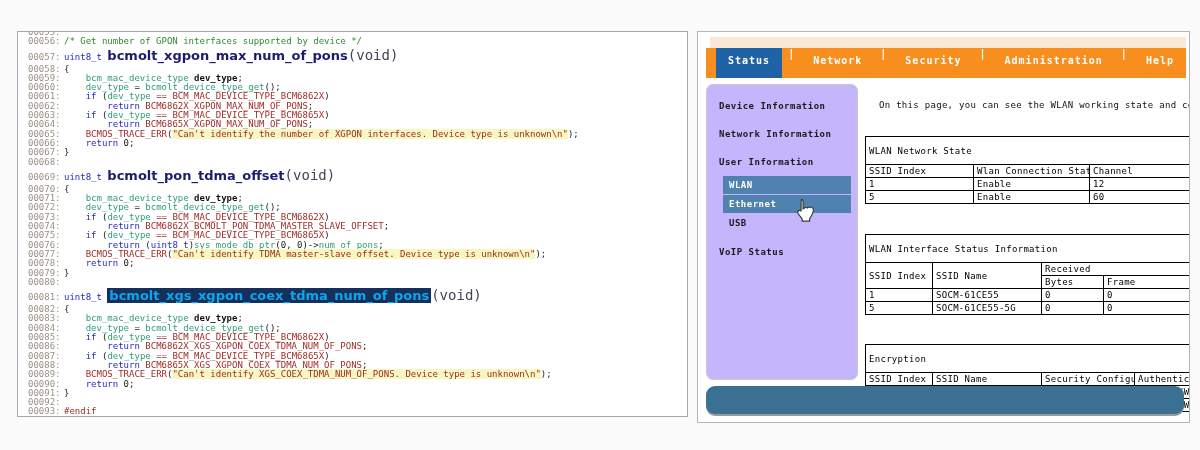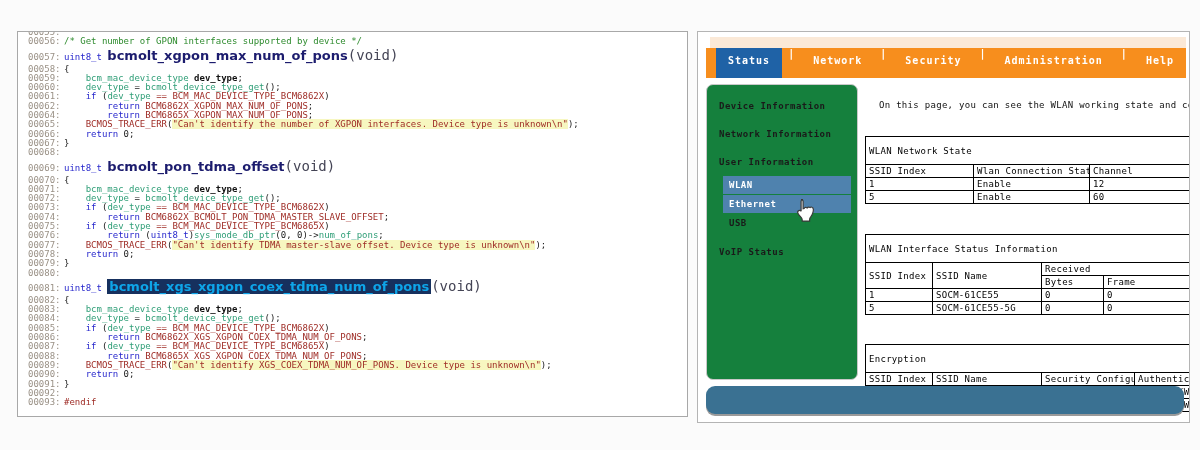--- a/index.html
+++ b/index.html
@@ -33,21 +33,21 @@
     background:#ffffff; border:1px solid #b4b4b4; overflow:hidden; }
   .banner-strip { position:absolute; left:12px; top:5px; width:476px; height:11px; background:#fbe9d7; }
   .nav-bar { position:absolute; left:8px; top:16px; width:480px; height:30px; background:#f78e1d;
     display:flex; font-family:"DejaVu Sans Mono", monospace;
     font-weight:bold; font-size:10px; color:#ffffff; letter-spacing:1px; }
   .nav-tab { padding:7px 12px; cursor:pointer; white-space:nowrap; }
   .nav-tab.active { background:#1f62a6; margin-left:10px; }
   .nav-sep { color:#ffffff; padding:0 6px; }
 
   .sidebar { position:absolute; left:8px; top:52px; width:152px; height:296px;
-    background:#15803d; border:1px solid #c9c9c9; border-radius:7px; padding-top:10px; }
+    background:#c4b5fd; border:1px solid #c9c9c9; border-radius:7px; padding-top:10px; }
   .side-item { font-size:9px; font-weight:bold; color:#1a1a1a; padding:6px 0 6px 12px;
     letter-spacing:0.5px; cursor:pointer; }
   .side-group { margin-bottom:6px; }
   .sub-list { padding:2px 0 2px 16px; }
   .sub-item { font-size:9px; font-weight:bold; color:#1a1a1a; padding:4px 6px;
     margin:1px 6px 1px 0; cursor:pointer; letter-spacing:0.5px; }
   .sub-item.hl { background:#4f82ae; color:#ffffff; }
 
   .main-content { position:absolute; left:165px; top:52px; width:328px; height:330px; overflow:hidden; }
   .desc { margin-top:16px; padding-left:16px; font-size:9px; color:#111; white-space:nowrap; letter-spacing:0.3px; }
@@ -69,20 +69,21 @@
   <div class="code-panel">
     <div class="code-lines" id="code-lines">
         <div class="code-line"><span class="ln">00055:</span></div>
         <div class="code-line"><span class="ln">00056:</span><span class="t-cmt">/* Get number of GPON interfaces supported by device */</span></div>
         <div class="code-line big"><span class="ln">00057:</span><span class="t-kw">uint8_t</span><span class="t-plain"> </span><span class="t-fn">bcmolt_xgpon_max_num_of_pons</span><span class="t-void">(void)</span></div>
         <div class="code-line"><span class="ln">00058:</span><span class="t-plain">{</span></div>
         <div class="code-line"><span class="ln">00059:</span><span class="t-plain">    </span><span class="t-typ">bcm_mac_device_type</span><span class="t-plain"> </span><span class="t-var">dev_type</span><span class="t-plain">;</span></div>
         <div class="code-line"><span class="ln">00060:</span><span class="t-plain">    </span><span class="t-typ">dev_type</span><span class="t-plain"> = </span><span class="t-typ">bcmolt_device_type_get</span><span class="t-plain">();</span></div>
         <div class="code-line"><span class="ln">00061:</span><span class="t-plain">    </span><span class="t-kw">if</span><span class="t-plain"> (</span><span class="t-typ">dev_type</span><span class="t-plain"> </span><span class="t-op">==</span><span class="t-plain"> </span><span class="t-const">BCM_MAC_DEVICE_TYPE_BCM6862X</span><span class="t-plain">)</span></div>
         <div class="code-line"><span class="ln">00062:</span><span class="t-plain">        </span><span class="t-kw">return</span><span class="t-plain"> </span><span class="t-const">BCM6862X_XGPON_MAX_NUM_OF_PONS</span><span class="t-plain">;</span></div>
+        <div class="code-line"><span class="ln">00063:</span><span class="t-plain">    </span><span class="t-kw">if</span><span class="t-plain"> (</span><span class="t-typ">dev_type</span><span class="t-plain"> </span><span class="t-op">==</span><span class="t-plain"> </span><span class="t-const">BCM_MAC_DEVICE_TYPE_BCM6865X</span><span class="t-plain">)</span></div>
         <div class="code-line"><span class="ln">00064:</span><span class="t-plain">        </span><span class="t-kw">return</span><span class="t-plain"> </span><span class="t-const">BCM6865X_XGPON_MAX_NUM_OF_PONS</span><span class="t-plain">;</span></div>
         <div class="code-line"><span class="ln">00065:</span><span class="t-plain">    </span><span class="t-const">BCMOS_TRACE_ERR</span><span class="t-plain">(</span><span class="t-str">"Can't identify the number of XGPON interfaces. Device type is unknown\n"</span><span class="t-plain">);</span></div>
         <div class="code-line"><span class="ln">00066:</span><span class="t-plain">    </span><span class="t-kw">return</span><span class="t-plain"> 0;</span></div>
         <div class="code-line"><span class="ln">00067:</span><span class="t-plain">}</span></div>
         <div class="code-line"><span class="ln">00068:</span></div>
         <div class="code-line big"><span class="ln">00069:</span><span class="t-kw">uint8_t</span><span class="t-plain"> </span><span class="t-fn">bcmolt_pon_tdma_offset</span><span class="t-void">(void)</span></div>
         <div class="code-line"><span class="ln">00070:</span><span class="t-plain">{</span></div>
         <div class="code-line"><span class="ln">00071:</span><span class="t-plain">    </span><span class="t-typ">bcm_mac_device_type</span><span class="t-plain"> </span><span class="t-var">dev_type</span><span class="t-plain">;</span></div>
         <div class="code-line"><span class="ln">00072:</span><span class="t-plain">    </span><span class="t-typ">dev_type</span><span class="t-plain"> = </span><span class="t-typ">bcmolt_device_type_get</span><span class="t-plain">();</span></div>
         <div class="code-line"><span class="ln">00073:</span><span class="t-plain">    </span><span class="t-kw">if</span><span class="t-plain"> (</span><span class="t-typ">dev_type</span><span class="t-plain"> </span><span class="t-op">==</span><span class="t-plain"> </span><span class="t-const">BCM_MAC_DEVICE_TYPE_BCM6862X</span><span class="t-plain">)</span></div>

